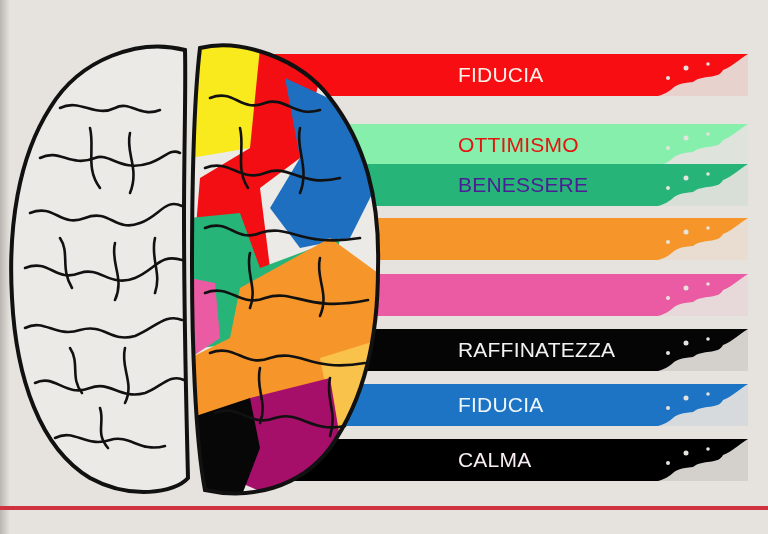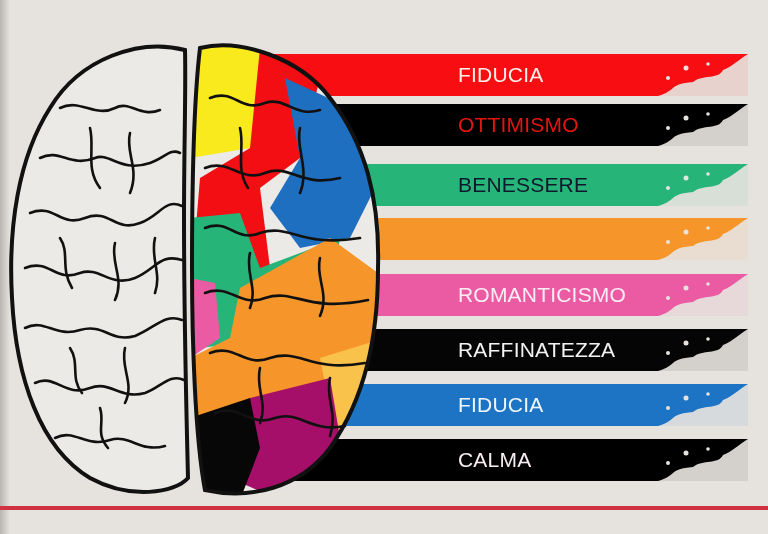--- a/index.html
+++ b/index.html
@@ -19,54 +19,53 @@
 <div id="bars">
   <div class="bar" style="top: 54px; background: rgb(247, 13, 18);">
       <svg class="splash" viewBox="0 0 150 42" preserveAspectRatio="none">
         <path d="M150 0 L150 42 L60 42 C80 36 70 30 95 28 C105 20 120 26 125 16 C135 12 140 6 150 0 Z" fill="#e6e3de" opacity="0.92"></path>
         <circle cx="70" cy="24" r="2" fill="#e6e3de"></circle>
         <circle cx="88" cy="14" r="2.5" fill="#e6e3de"></circle>
         <circle cx="110" cy="10" r="1.8" fill="#e6e3de"></circle>
       </svg>
       <span class="label" style="color: rgb(253, 240, 232);">FIDUCIA</span>
     </div>
-  <div class="bar" style="top: 104px; background: #000000;">
+  <div class="bar" style="top: 124px; background: #86efac;">
       <svg class="splash" viewBox="0 0 150 42" preserveAspectRatio="none">
         <path d="M150 0 L150 42 L60 42 C80 36 70 30 95 28 C105 20 120 26 125 16 C135 12 140 6 150 0 Z" fill="#e6e3de" opacity="0.92"></path>
         <circle cx="70" cy="24" r="2" fill="#e6e3de"></circle>
         <circle cx="88" cy="14" r="2.5" fill="#e6e3de"></circle>
         <circle cx="110" cy="10" r="1.8" fill="#e6e3de"></circle>
       </svg>
       <span class="label" style="color: rgb(226, 21, 15);">OTTIMISMO</span>
     </div>
   <div class="bar" style="top: 164px; background: rgb(39, 180, 120);">
       <svg class="splash" viewBox="0 0 150 42" preserveAspectRatio="none">
         <path d="M150 0 L150 42 L60 42 C80 36 70 30 95 28 C105 20 120 26 125 16 C135 12 140 6 150 0 Z" fill="#e6e3de" opacity="0.92"></path>
         <circle cx="70" cy="24" r="2" fill="#e6e3de"></circle>
         <circle cx="88" cy="14" r="2.5" fill="#e6e3de"></circle>
         <circle cx="110" cy="10" r="1.8" fill="#e6e3de"></circle>
       </svg>
-      <span class="label" style="color: #0f172a; text-align: center;">BENESSERE</span>
+      <span class="label" style="color: #4c1d95; text-align: center;">BENESSERE</span>
     </div>
   <div class="bar" style="top: 218px; background: rgb(246, 150, 42);">
       <svg class="splash" viewBox="0 0 150 42" preserveAspectRatio="none">
         <path d="M150 0 L150 42 L60 42 C80 36 70 30 95 28 C105 20 120 26 125 16 C135 12 140 6 150 0 Z" fill="#e6e3de" opacity="0.92"></path>
         <circle cx="70" cy="24" r="2" fill="#e6e3de"></circle>
         <circle cx="88" cy="14" r="2.5" fill="#e6e3de"></circle>
         <circle cx="110" cy="10" r="1.8" fill="#e6e3de"></circle>
       </svg>
     </div>
   <div class="bar" style="top: 274px; background: rgb(234, 91, 163);">
       <svg class="splash" viewBox="0 0 150 42" preserveAspectRatio="none">
         <path d="M150 0 L150 42 L60 42 C80 36 70 30 95 28 C105 20 120 26 125 16 C135 12 140 6 150 0 Z" fill="#e6e3de" opacity="0.92"></path>
         <circle cx="70" cy="24" r="2" fill="#e6e3de"></circle>
         <circle cx="88" cy="14" r="2.5" fill="#e6e3de"></circle>
         <circle cx="110" cy="10" r="1.8" fill="#e6e3de"></circle>
       </svg>
-      <span class="label" style="color: rgb(251, 238, 243);">ROMANTICISMO</span>
     </div>
   <div class="bar" style="top: 329px; background: rgb(5, 5, 5);">
       <svg class="splash" viewBox="0 0 150 42" preserveAspectRatio="none">
         <path d="M150 0 L150 42 L60 42 C80 36 70 30 95 28 C105 20 120 26 125 16 C135 12 140 6 150 0 Z" fill="#e6e3de" opacity="0.92"></path>
         <circle cx="70" cy="24" r="2" fill="#e6e3de"></circle>
         <circle cx="88" cy="14" r="2.5" fill="#e6e3de"></circle>
         <circle cx="110" cy="10" r="1.8" fill="#e6e3de"></circle>
       </svg>
       <span class="label" style="color: rgb(242, 242, 242);">RAFFINATEZZA</span>
     </div>

